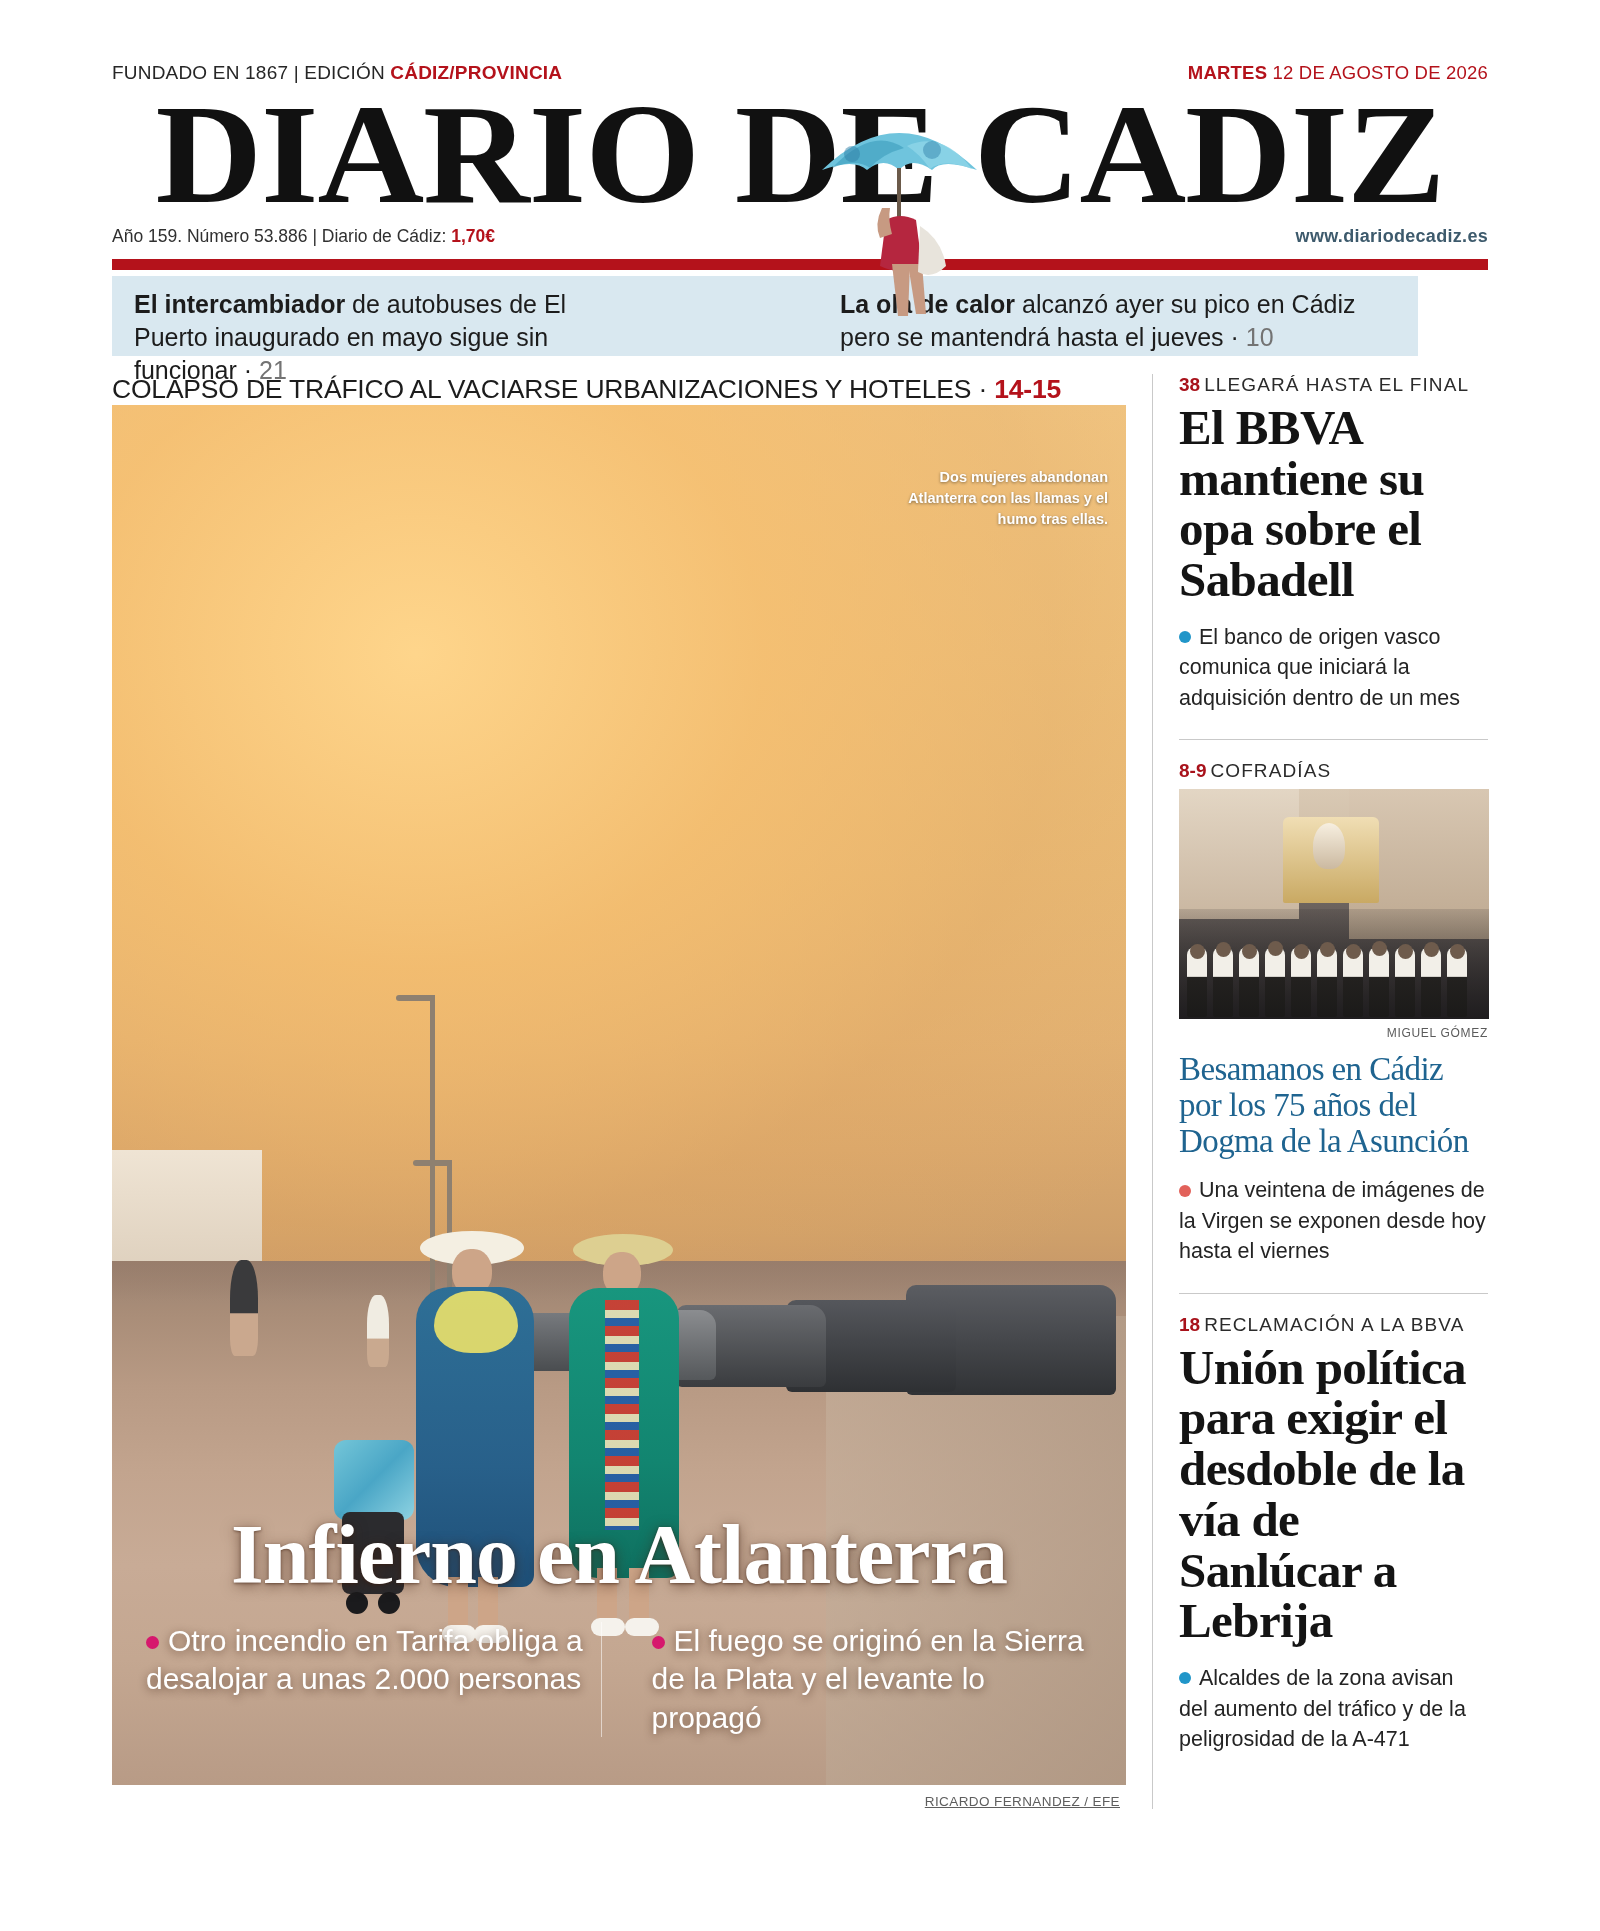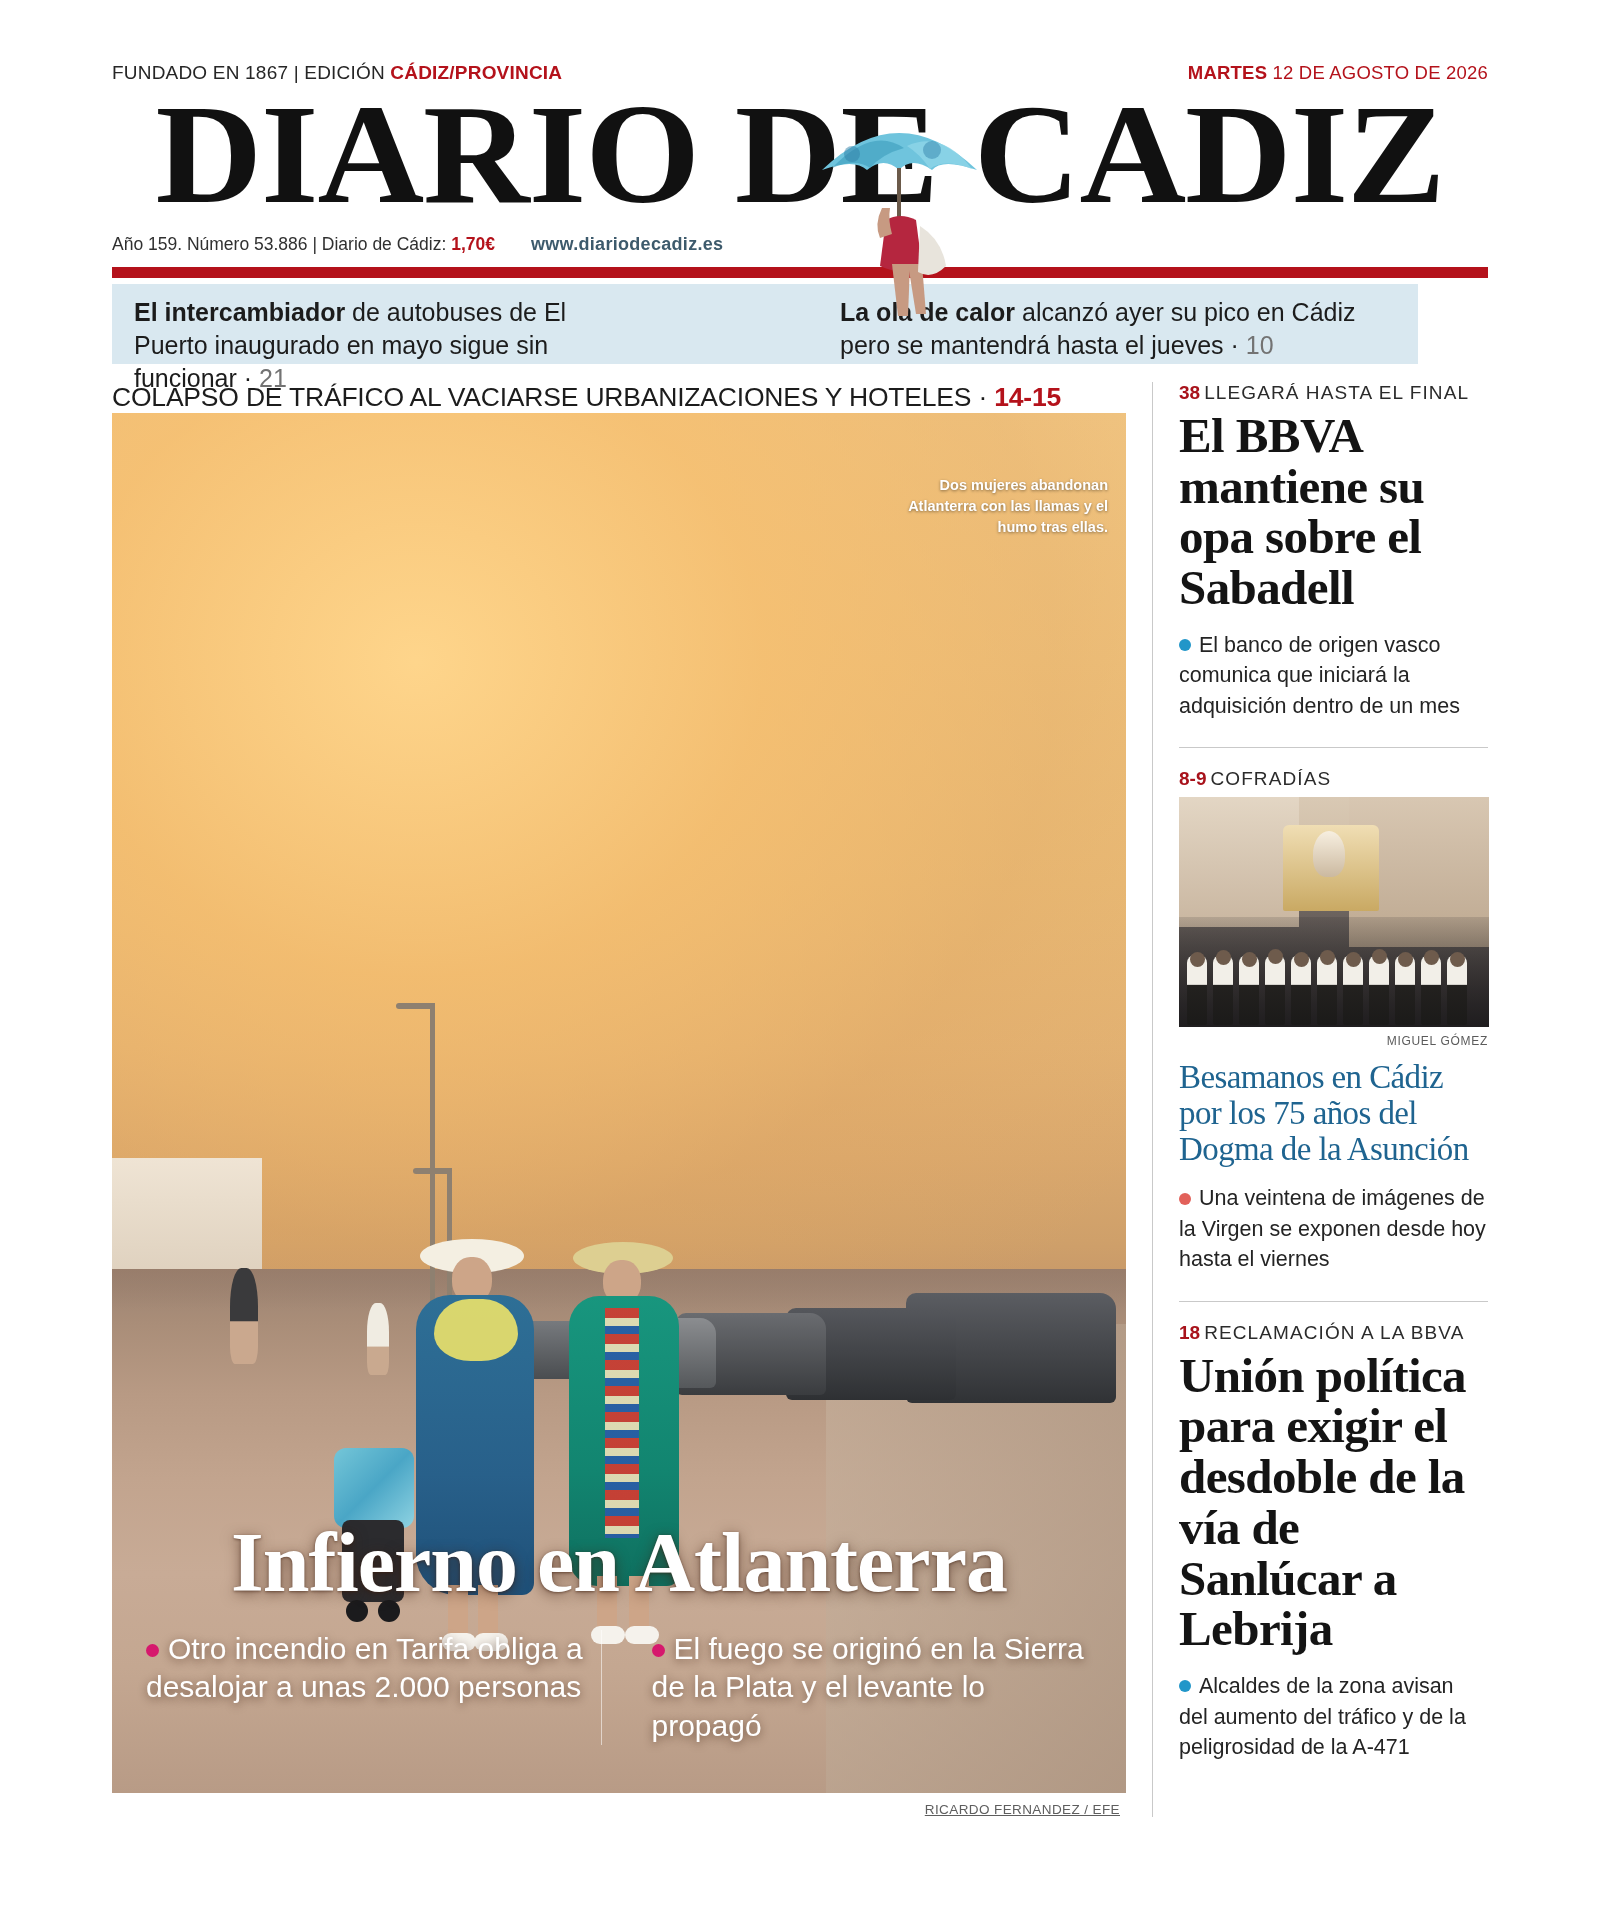--- a/index.html
+++ b/index.html
@@ -31,22 +31,22 @@
     line-height:132px;
     letter-spacing:-1px;
     text-align:center;
     color:#111;
     transform:scaleX(1.04);
     white-space:nowrap;
   }
   
   .cutout { position:absolute; left:700px; top:20px; width:175px; height:210px; z-index:5; pointer-events:none; }
 
-  .subbar { display:flex; justify-content:flex-start; align-items:baseline;
-            margin-top:14px; font-size:17.5px; color:#303030;gap:36px; }
+  .subbar { display:flex; justify-content:space-between; align-items:baseline;
+            margin-top:6px; font-size:17.5px; color:#303030;gap:36px; }
   .subbar .price { color:#b4121b; font-weight:bold; }
   .subbar .url { color:#3d5a6c; font-weight:bold; font-size:18px; letter-spacing:.3px; }
 
   .redrule { height:11px; background:#b4121b; margin-top:12px; }
 
   
   .teasers { display:flex; gap:0; margin-top:6px; height:80px; position:relative; }
   .teaser { background:#d9e8f0; padding:12px 22px 0 22px; font-size:25px; line-height:1.32;
             color:#1c1c1c; }
   .teaser b { font-weight:bold; }

